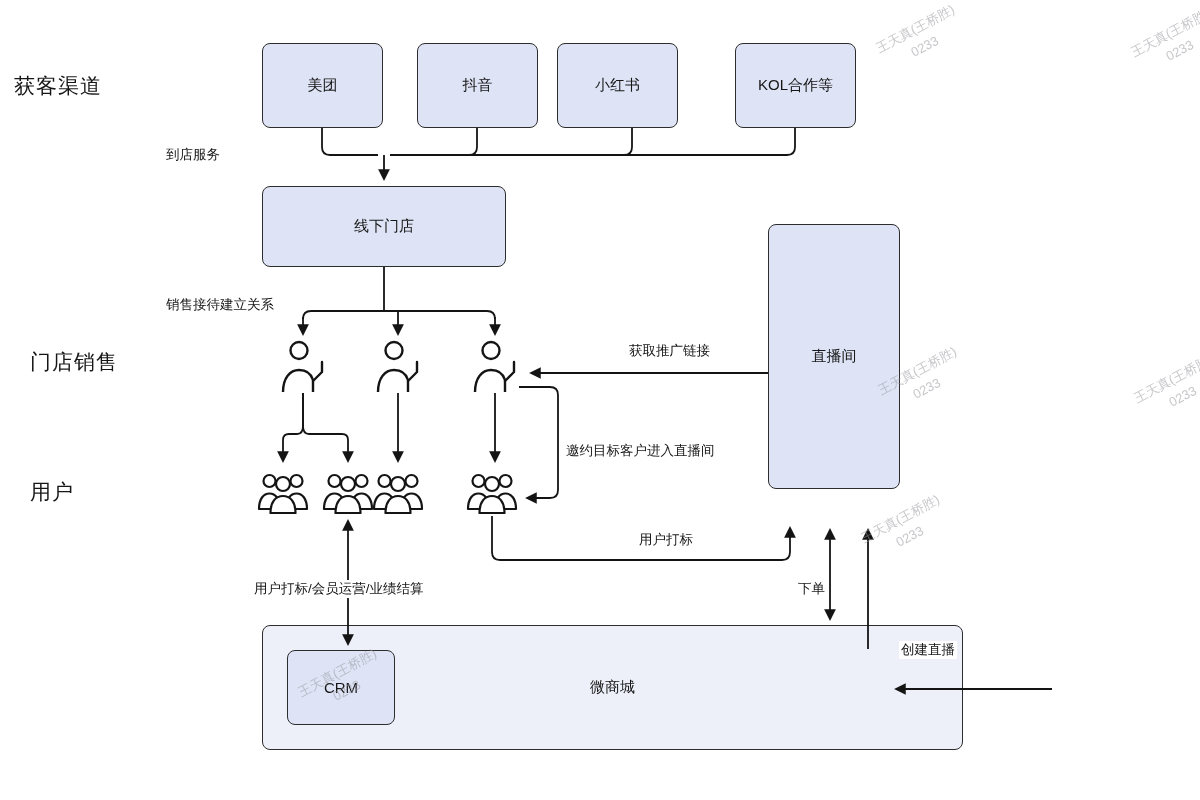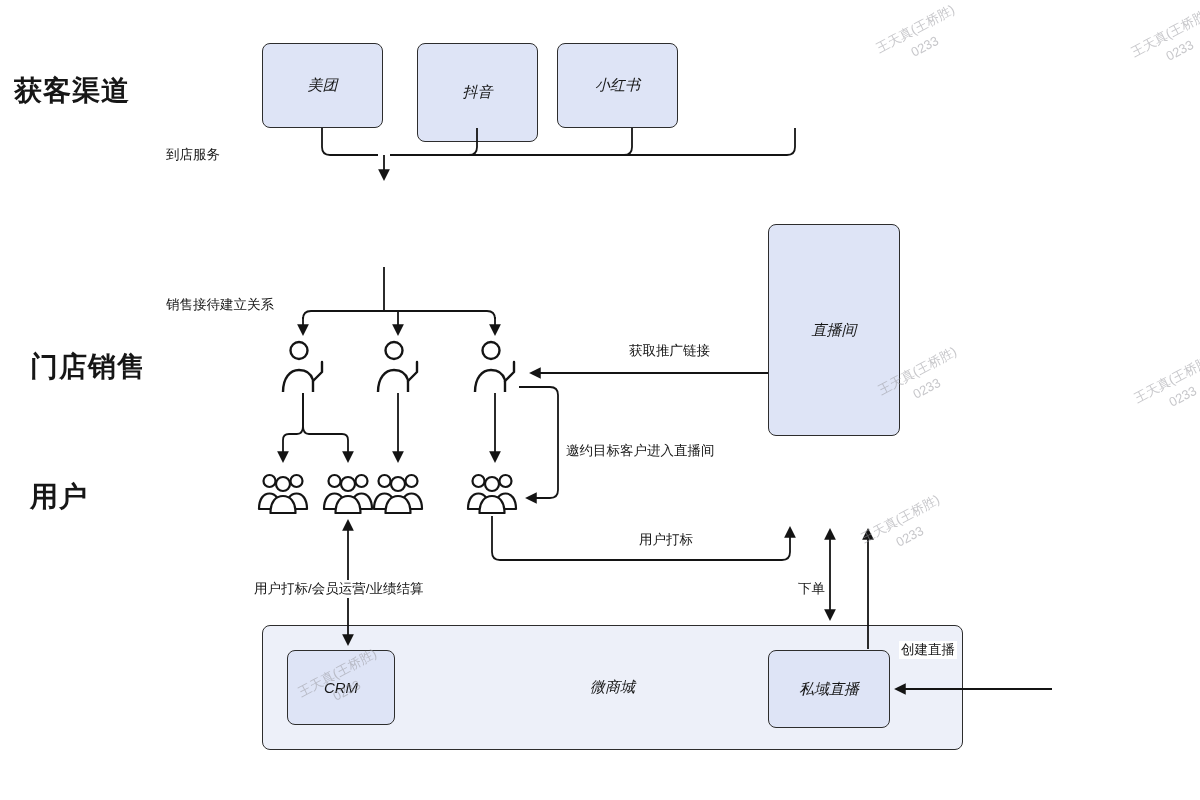--- a/index.html
+++ b/index.html
@@ -1,24 +1,24 @@
 <!DOCTYPE html>
 <html style="--node-fill: #dee4f6; --container-fill: #edf0f9; --node-border: #2d2d2d; --arrow: #141414; --text: #161616; --watermark: #9a9aa0;"><head>
 <meta charset="utf-8">
 <style>
   * { margin:0; padding:0; box-sizing:border-box; }
   html,body { background:#ffffff; }
   body { font-family:"Liberation Sans","DejaVu Sans",sans-serif; color:var(--text,#161616); }
   .canvas { position:relative; width:1200px; height:800px; background:#fff; overflow:hidden; }
 
-  .section-label { position:absolute; font-size:28px; font-weight:bold; letter-spacing:1px; color:var(--text,#161616); z-index:2; }
+  .section-label { position:absolute; font-size:21px; font-weight:normal; letter-spacing:1px; color:var(--text,#161616); z-index:2; }
 
   .node { position:absolute; display:flex; align-items:center; justify-content:center;
           background:var(--node-fill,#dee4f6); border:1.6px solid var(--node-border,#2d2d2d);
-          border-radius:8px; font-size:15px; color:var(--text,#161616); z-index:2;font-style:italic; }
+          border-radius:8px; font-size:15px; color:var(--text,#161616); z-index:2; }
   .node.container-node { background:var(--container-fill,#edf0f9); z-index:1; }
 
   .annot { position:absolute; font-size:13.5px; color:var(--text,#1c1c1c); white-space:nowrap;
            background:#ffffff; padding:0 2px; z-index:4; }
   .annot .line { line-height:25px; }
 
   .icon { position:absolute; z-index:2; }
 
   svg.overlay { position:absolute; left:0; top:0; z-index:3; pointer-events:none; }
   .arrow { fill:none; stroke:var(--arrow,#141414); stroke-width:1.8; }
@@ -32,40 +32,43 @@
 
 <div class="canvas">
 
   <div class="section-label" style="left:14px;top:72px">获客渠道</div>
   <div class="section-label" style="left:30px;top:348px">门店销售</div>
   <div class="section-label" style="left:30px;top:478px">用户</div>
 
   <div class="node" style="left:262px;top:43px;width:121px;height:85px">
       <span>美团</span>
     </div>
-  <div class="node" style="left:417px;top:43px;width:121px;height:99px">
+  <div class="node" style="left:417px;top:43px;width:121px;height:85px">
       <span>抖音</span>
     </div>
   <div class="node" style="left:557px;top:43px;width:121px;height:85px">
       <span>小红书</span>
     </div>
+  <div class="node" style="left:735px;top:43px;width:121px;height:85px">
+      <span>KOL合作等</span>
+    </div>
 
+  <div class="node" style="left:262px;top:186px;width:244px;height:81px">
+      <span>线下门店</span>
+    </div>
 
-  <div class="node" style="left:768px;top:224px;width:132px;height:212px">
+  <div class="node" style="left:768px;top:224px;width:132px;height:265px">
       <span>直播间</span>
     </div>
 
   <div class="node container-node" style="left:262px;top:625px;width:701px;height:125px">
       <span>微商城</span>
     </div>
   <div class="node" style="left:287px;top:650px;width:108px;height:75px">
       <span>CRM</span>
-    </div>
-  <div class="node" style="left:768px;top:650px;width:122px;height:78px">
-      <span>私域直播</span>
     </div>
 
 
   <svg class="icon" style="left:279px;top:339px" width="48" height="54" viewBox="0 0 48 54">
     <circle cx="20" cy="11.5" r="8.5" fill="#fff" stroke="#141414" stroke-width="2.4"></circle>
     <path d="M4 53 C4 39 11 31 20 31 C27.5 31 32 34.5 34 41 V53" fill="#fff" stroke="#141414" stroke-width="2.4" stroke-linejoin="round"></path>
     <path d="M34 42 L43 33 L43 23" fill="none" stroke="#141414" stroke-width="2.4" stroke-linejoin="round" stroke-linecap="round"></path>
   </svg>
   <svg class="icon" style="left:374px;top:339px" width="48" height="54" viewBox="0 0 48 54">
     <circle cx="20" cy="11.5" r="8.5" fill="#fff" stroke="#141414" stroke-width="2.4"></circle>

